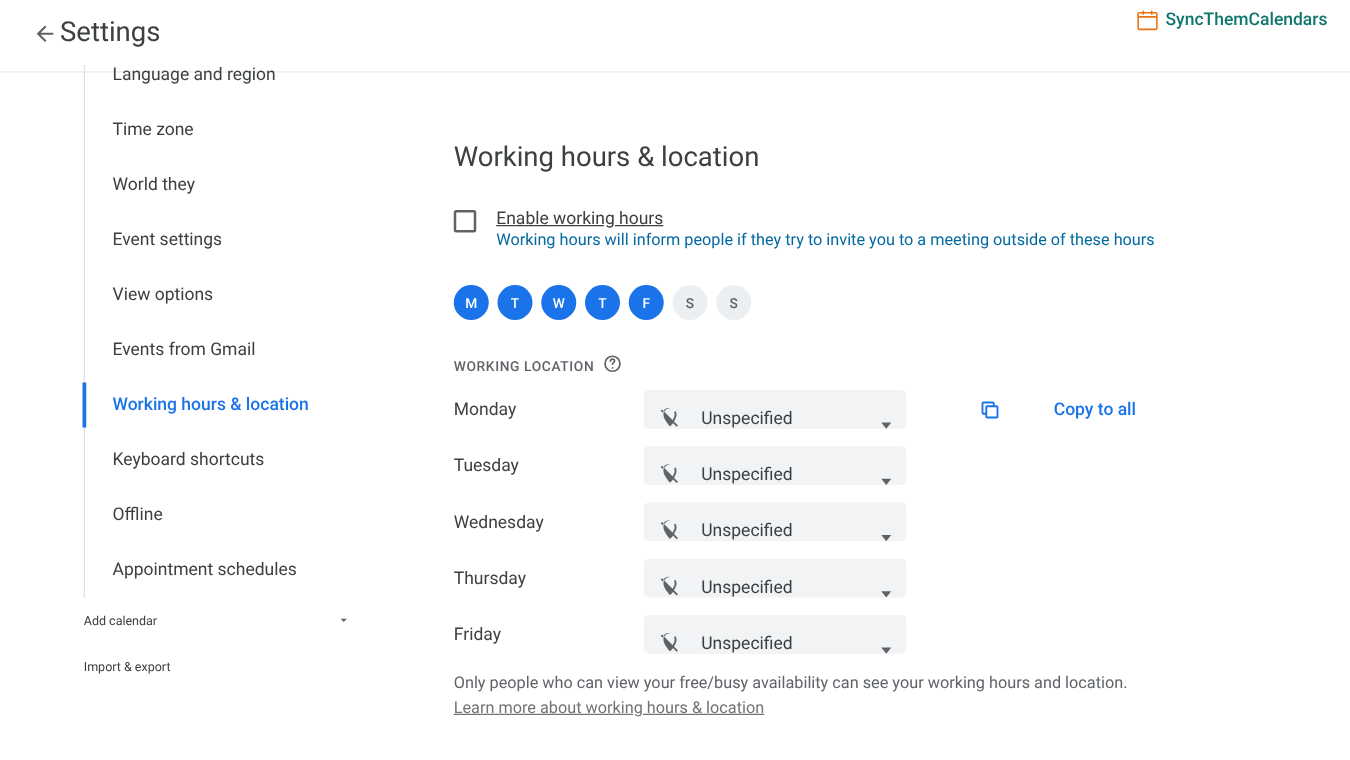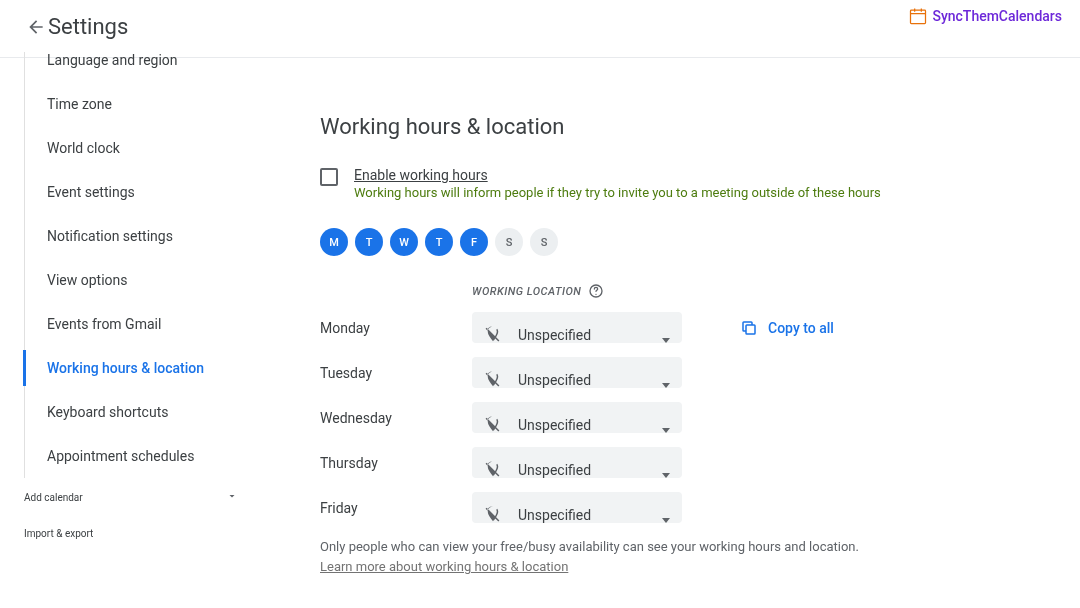--- a/index.html
+++ b/index.html
@@ -1,59 +1,59 @@
 <!DOCTYPE html>
 <html><head>
   <meta charset="utf-8">
   <style>
     * { box-sizing: border-box; margin: 0; padding: 0; }
     body { font-family: 'Google Sans', Roboto, Arial, sans-serif; color: #3c4043; background: #fff; width: 1080px; height: 608px; overflow: hidden; position: relative; }
     
     .header { display: flex; align-items: center; padding: 14px 24px 18px; border-bottom: 1px solid #e8eaed; position: relative; }
     .back-arrow { width: 24px; height: 24px; cursor: pointer; display:flex; align-items:center; justify-content:center; }
     .title { font-size: 22px; color: #3c4043; font-weight: 400; }
-    .brand { position: absolute; right: 18px; top: 6px; display: flex; align-items: center; color: #6d28d9; font-size: 14px; font-weight: 500; }
+    .brand { position: absolute; right: 18px; top: 6px; display: flex; align-items: center; color: #0f766e; font-size: 14px; font-weight: 500; }
     .brand svg { margin-right: 4px; }
     
-    .body { display: flex; }
+    .body { display: flex; padding-left: 43px; }
     
     .sidebar { width: 280px; padding-top: 0; position: relative; }
     .nav-list { margin-left: 24px; border-left: 1px solid #e0e0e0; padding: 0; }
     .nav-item { font-size: 14px; color: #3c4043; padding: 14px 0 14px 22px; cursor: pointer; position: relative; }
     .nav-item.cut { padding-top: 0; margin-top:-6px;}
     .nav-item.active { color: #1a73e8; font-weight: 500; }
     .nav-item.active::before { content: ''; position: absolute; left: -2px; top: 4px; bottom: 4px; width: 3px; background: #1a73e8; }
     .nav-extra { font-size: 10px; color: #3c4043; padding: 12px 0 12px 24px; cursor:pointer;}
     .nav-extra.with-chevron { display: flex; align-items: center; justify-content: space-between; padding-right: 42px; }
     
     .main { flex: 1; padding: 56px 20px 0 40px; }
     .section-title { font-size: 22px; color: #3c4043; font-weight: 400; margin-bottom: 28px; }
     
     .checkbox-row { display: flex; align-items: flex-start; margin-bottom: 28px; }
     .checkbox { width: 18px; height: 18px; border: 2px solid #5f6368; border-radius: 2px; margin-right: 16px; margin-top: 1px; flex-shrink: 0; cursor: pointer; }
     .checkbox-label { font-size: 14px; color: #3c4043; text-decoration: underline; }
-    .checkbox-desc { font-size: 13px; color: #4d7c0f; margin-top: 2px; }
+    .checkbox-desc { font-size: 13px; color: #0369a1; margin-top: 2px; }
     
     .day-chips { display: flex; gap: 7px; margin-bottom: 26px; }
     .day-chip { width: 28px; height: 28px; border-radius: 50%; display: flex; align-items: center; justify-content: center; font-size: 11px; font-weight: 500; cursor: pointer; }
     .day-chip.on { background: #1a73e8; color: #fff; }
     .day-chip.off { background: #eceff1; color: #5f6368; }
     
-    .loc-header { display: flex; align-items: center; margin-bottom: 12px; margin-left: 152px; font-style: italic;}
+    .loc-header { display: flex; align-items: flex-end; margin-bottom: 12px; }
     .loc-header-label { font-size: 11px; color: #5f6368; font-weight: 500; letter-spacing: 0.5px; }
     .help-icon { margin-left: 6px; width: 18px; height: 18px; display:flex; align-items:center; justify-content:center;}
     
     .day-row { display: flex; align-items: center; margin-bottom: 14px; }
     .day-name { width: 152px; font-size: 14px; color: #3c4043; }
     .loc-select { width: 210px; height: 31px; background: #f1f3f4; border-radius: 4px; display: flex; align-items: flex-end; padding: 0 8px 0 12px; cursor: pointer; }
     .loc-icon { width: 20px; display:flex; align-items:center;}
     .loc-text { flex: 1; font-size: 14px; color: #3c4043; margin-left: 14px; }
     .dropdown-caret { width: 0; height: 0; border-left: 4px solid transparent; border-right: 4px solid transparent; border-top: 5px solid #5f6368; margin-right: 4px; }
     
-    .copy-all { display: flex; align-items: center; color: #1a73e8; font-size: 14px; font-weight: 500; margin-left: 58px; cursor: pointer; }
+    .copy-all { display: flex; align-items: center; color: #1a73e8; font-size: 14px; font-weight: 500; margin-left: 58px; cursor: pointer; gap: 32px; }
     .copy-all svg { margin-right: 10px; }
     
     .footnote { font-size: 13px; color: #5f6368; margin-top: 14px; line-height: 1.5; }
     .footnote a { color: #737373; text-decoration: underline; cursor: pointer; }
   </style>
 </head>
 <body>
 
 <div class="header">
   <div class="back-arrow">
@@ -69,27 +69,27 @@
       </svg>
     <span>SyncThemCalendars</span>
   </div>
 </div>
 
 <div class="body">
   <div class="sidebar">
     <div class="nav-list" id="nav-list">
         <div class="nav-item cut">Language and region</div>
         <div class="nav-item">Time zone</div>
-        <div class="nav-item">World clock</div>
+        <div class="nav-item">World they</div>
         <div class="nav-item">Event settings</div>
-        <div class="nav-item">Notification settings</div>
         <div class="nav-item">View options</div>
         <div class="nav-item">Events from Gmail</div>
         <div class="nav-item active">Working hours &amp; location</div>
         <div class="nav-item">Keyboard shortcuts</div>
+        <div class="nav-item">Offline</div>
         <div class="nav-item">Appointment schedules</div>
       </div>
     <div id="nav-extra-container">
         <div class="nav-extra with-chevron">
           <span>Add calendar</span>
           <span><svg width="12" height="12" viewBox="0 0 24 24" fill="#5f6368">
               <path d="M7 10l5 5 5-5z"></path>
             </svg></span>
         </div>
         <div class="nav-extra"><span>Import &amp; export</span></div>

